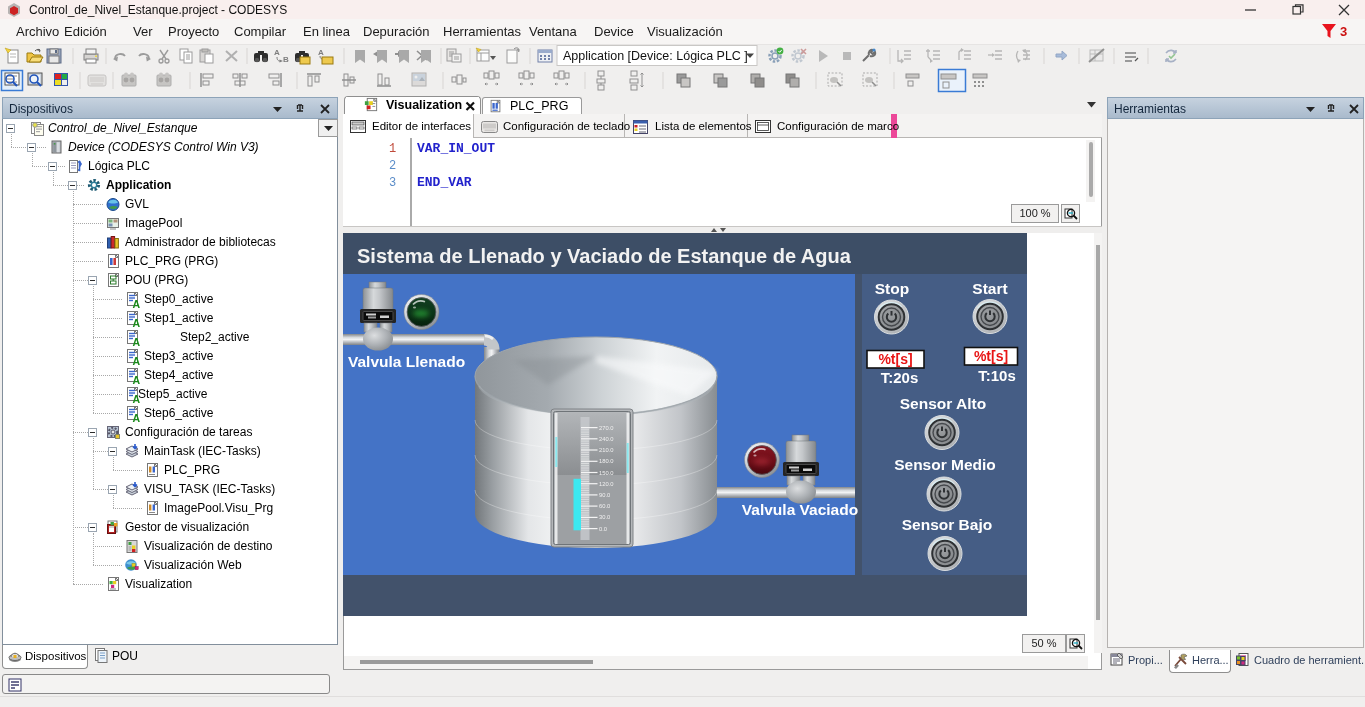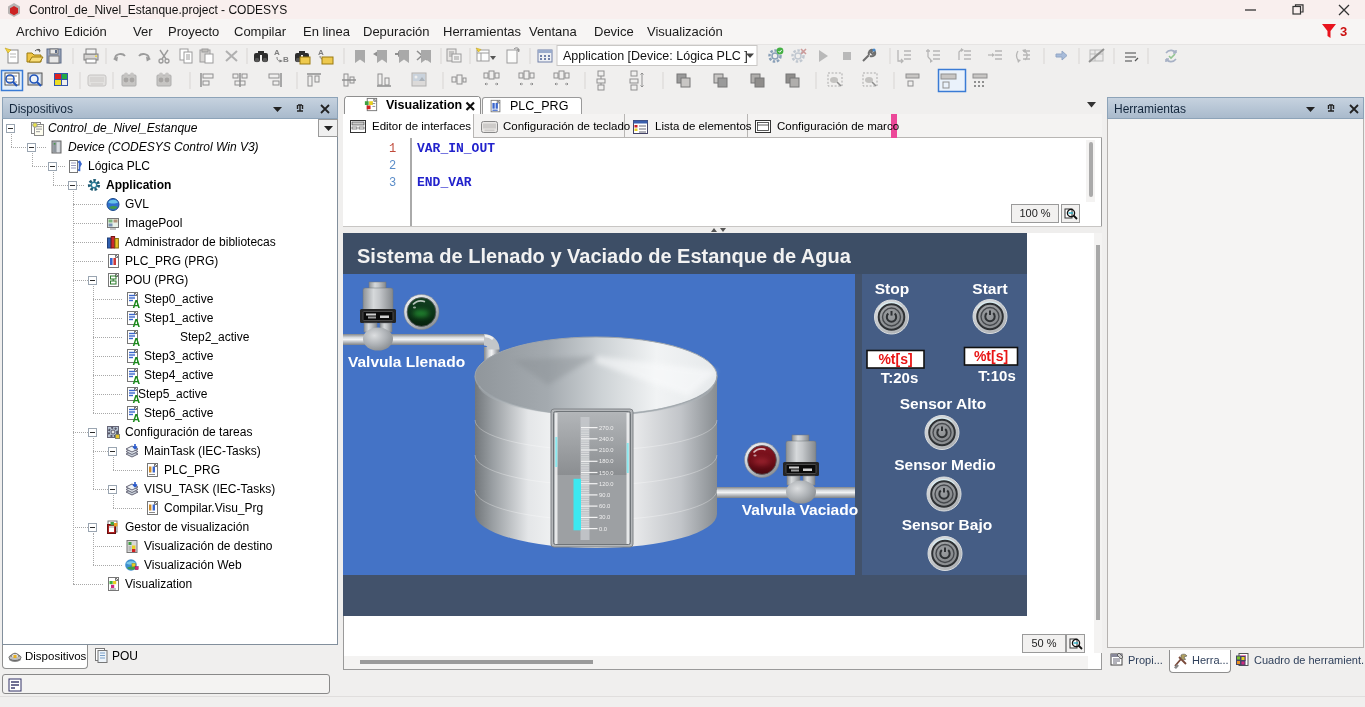--- a/index.html
+++ b/index.html
@@ -714,21 +714,21 @@
       <span class="tlab" style="left:142px;">VISU_TASK (IEC-Tasks)</span>
     </div>
     <div class="treerow" style="left:0;top:380px;width:330px">
       <span class="ticon" style="left:142px"><svg width="17" height="17" viewBox="0 0 17 17">
           <rect x="3.5" y="1.5" width="10" height="13" fill="#fff" stroke="#777"></rect>
           <path d="M10.5 1.5 l3 3 l-3 0 Z" fill="#ddd" stroke="#777"></path>
           <rect x="5" y="4.5" width="2.4" height="6" fill="#cc8a2a"></rect>
           <rect x="8.6" y="4.5" width="2.4" height="6" fill="#3a66cc"></rect>
           <line x1="5" y1="12.5" x2="11" y2="12.5" stroke="#888"></line>
         </svg></span>
-      <span class="tlab" style="left:162px;">Compilar.Visu_Prg</span>
+      <span class="tlab" style="left:162px;">ImagePool.Visu_Prg</span>
     </div>
     <div class="treerow" style="left:0;top:399px;width:330px">
       <span class="toggle" style="left:86px">
         <i></i>
       </span>
       <span class="ticon" style="left:103px"><svg width="17" height="17" viewBox="0 0 17 17">
           <rect x="3" y="2" width="9" height="11" fill="#fff" stroke="#777"></rect>
           <rect x="2.5" y="5.5" width="8" height="9" fill="#b02020" stroke="#6a0f0f"></rect>
           <rect x="4" y="7" width="5" height="6" fill="#fff"></rect>
           <rect x="4" y="7" width="5" height="2" fill="#d0d0d0"></rect>

